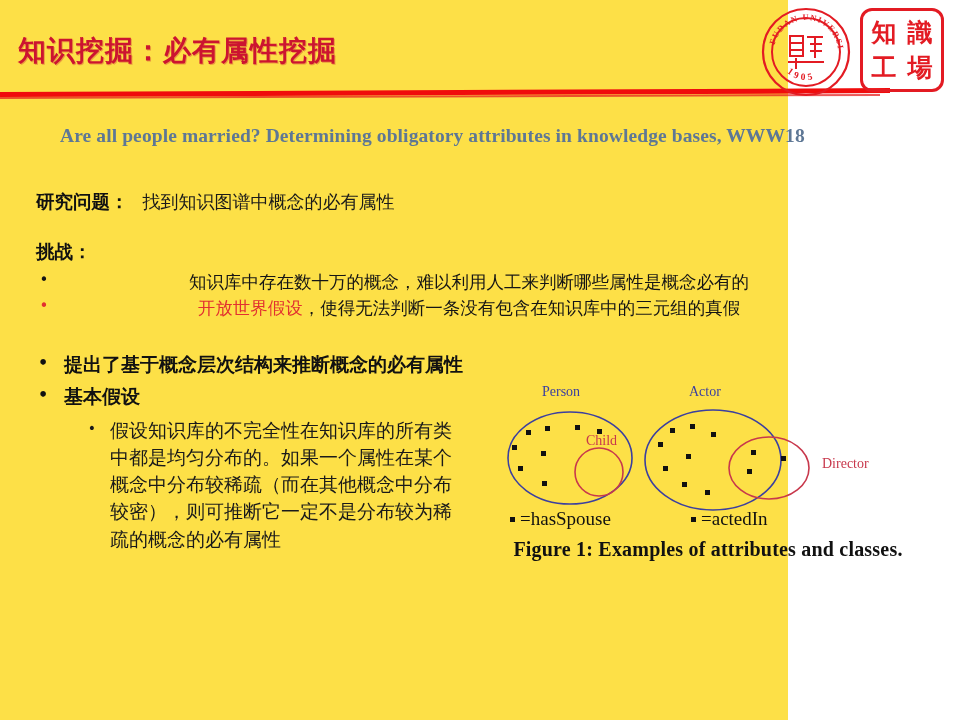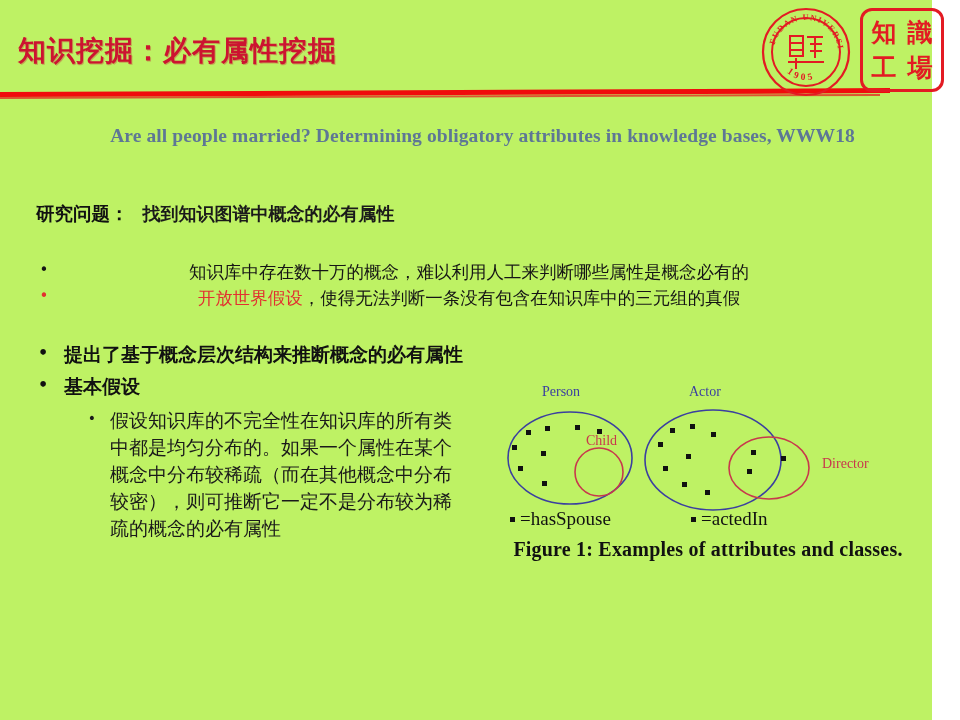--- a/index.html
+++ b/index.html
@@ -2,21 +2,21 @@
 <html><head>
 <meta charset="utf-8">
 <style>
   html,body{margin:0;padding:0;}
   body{
     width:960px;height:720px;
     background:#ffffff;
     font-family:"Liberation Sans","DejaVu Sans",sans-serif;
     overflow:hidden;position:relative;
   }
-  .slide{position:relative;width:932px;height:720px;background:#bef264;}
+  .slide{position:relative;width:788px;height:720px;background:#fde047;}
 
   
   .header{position:absolute;left:0;top:0;width:960px;height:105px;}
   .slide-title{
     position:absolute;left:18px;top:32px;
     font-family:"DejaVu Sans","Liberation Sans",sans-serif;
     font-size:28px;font-weight:700;letter-spacing:1px;
     color:#cc1430;
     text-shadow:1px 1px 0 rgba(200,30,50,0.35);
     white-space:nowrap;
@@ -48,38 +48,38 @@
     align-items:center;justify-items:center;
   }
   .kw-ch{
     font-family:"DejaVu Sans","Liberation Sans",sans-serif;
     font-size:25px;font-weight:700;color:#e31b23;line-height:1;
   }
 
   
   .paper-title{
     position:absolute;left:60px;top:122px;width:845px;
-    text-align:center;
+    text-align:left;
     font-family:"Liberation Serif","DejaVu Serif",serif;
     font-size:19.5px;font-weight:700;line-height:1.42;
     color:#5e7795;letter-spacing:.1px;
   }
 
   
   .body-col{position:absolute;left:36px;top:190px;width:840px;}
   .sec-head{
     font-family:"DejaVu Sans","Liberation Sans",sans-serif;
     font-size:18.5px;font-weight:700;color:#111;line-height:1.2;
   }
   .row-inline{display:flex;align-items:baseline;gap:14px;}
   .sec-body{
     font-family:"DejaVu Sans","Liberation Sans",sans-serif;
-    font-size:18px;font-weight:700;color:#1a1a1a;
-  }
-  .blk{margin-top:12px;}
+    font-size:18px;font-weight:400;color:#1a1a1a;
+  }
+  .blk{margin-top:0;}
   .bullet-l1{
     display:flex;align-items:flex-start;gap:10px;
     font-family:"DejaVu Sans","Liberation Sans",sans-serif;
     font-size:17.5px;color:#151515;line-height:1.5;
   }
   .bullet-l1 .dot{
     flex:0 0 auto;width:16px;text-align:center;
     font-size:15px;line-height:1.55;color:#151515;
   }
   .bullet-l1.red .dot{color:#e23030;}
@@ -179,20 +179,21 @@
   <div class="paper-title">Are all people married? Determining obligatory attributes in knowledge bases, WWW18</div>
 
   <div class="body-col">
 
     <div class="row-inline blk">
       <span class="sec-head">研究问题：</span>
       <span class="sec-body">找到知识图谱中概念的必有属性</span>
     </div>
 
     <div style="height:27px;"></div>
+    <div class="sec-head">挑战：</div>
     <div style="height:6px;"></div>
 
     <div class="bullet-l1">
       <span class="dot">•</span>
       <span class="txt">知识库中存在数十万的概念，难以利用人工来判断哪些属性是概念必有的</span>
     </div>
 
     <div class="bullet-l1 red">
       <span class="dot">•</span>
       <span class="txt">

